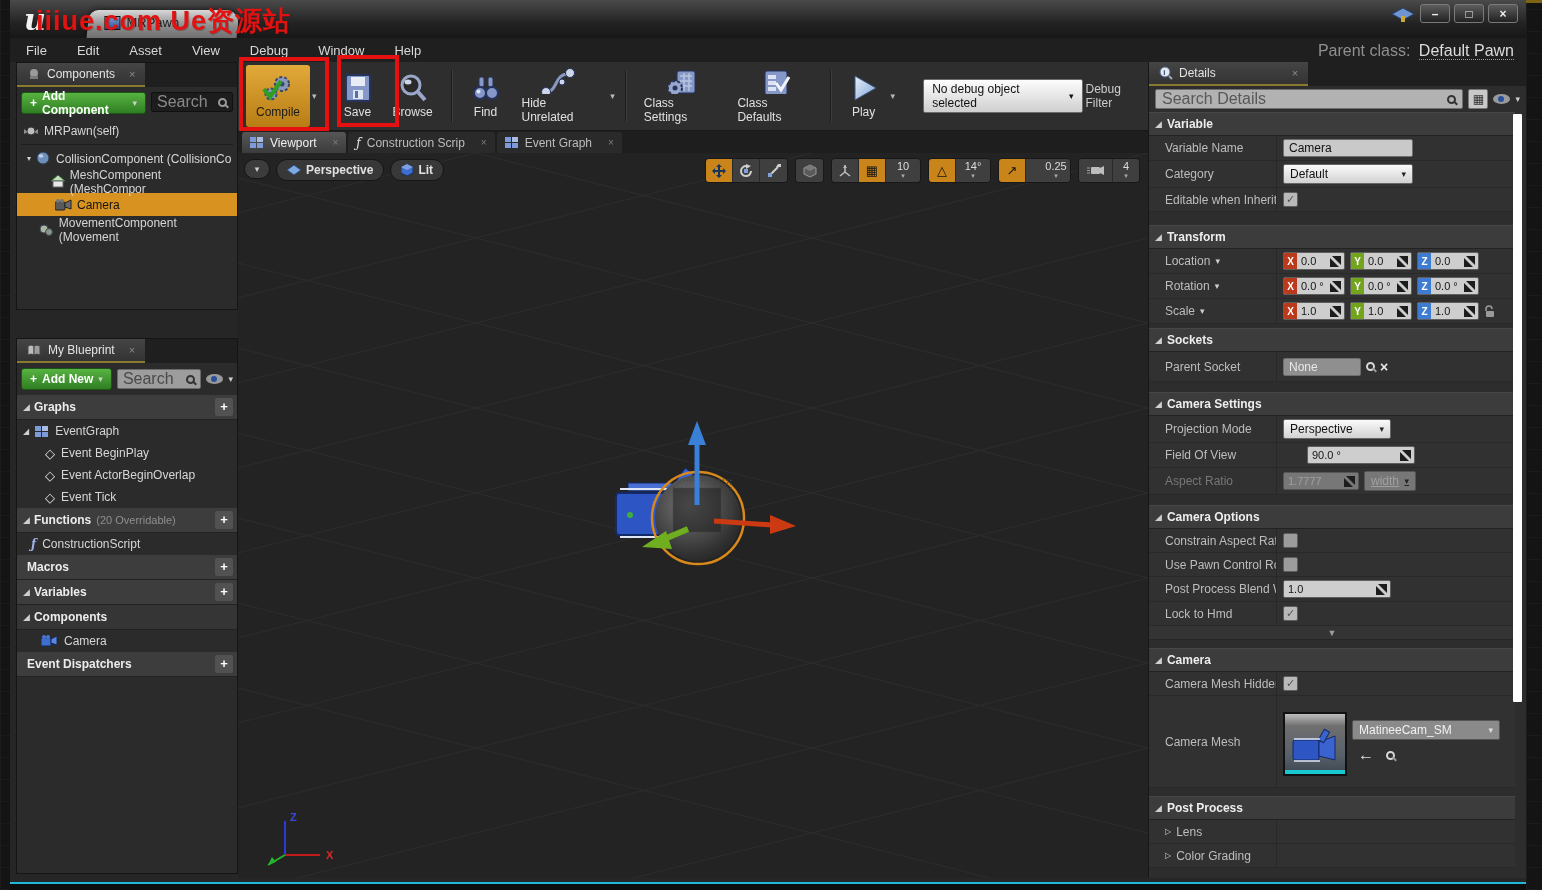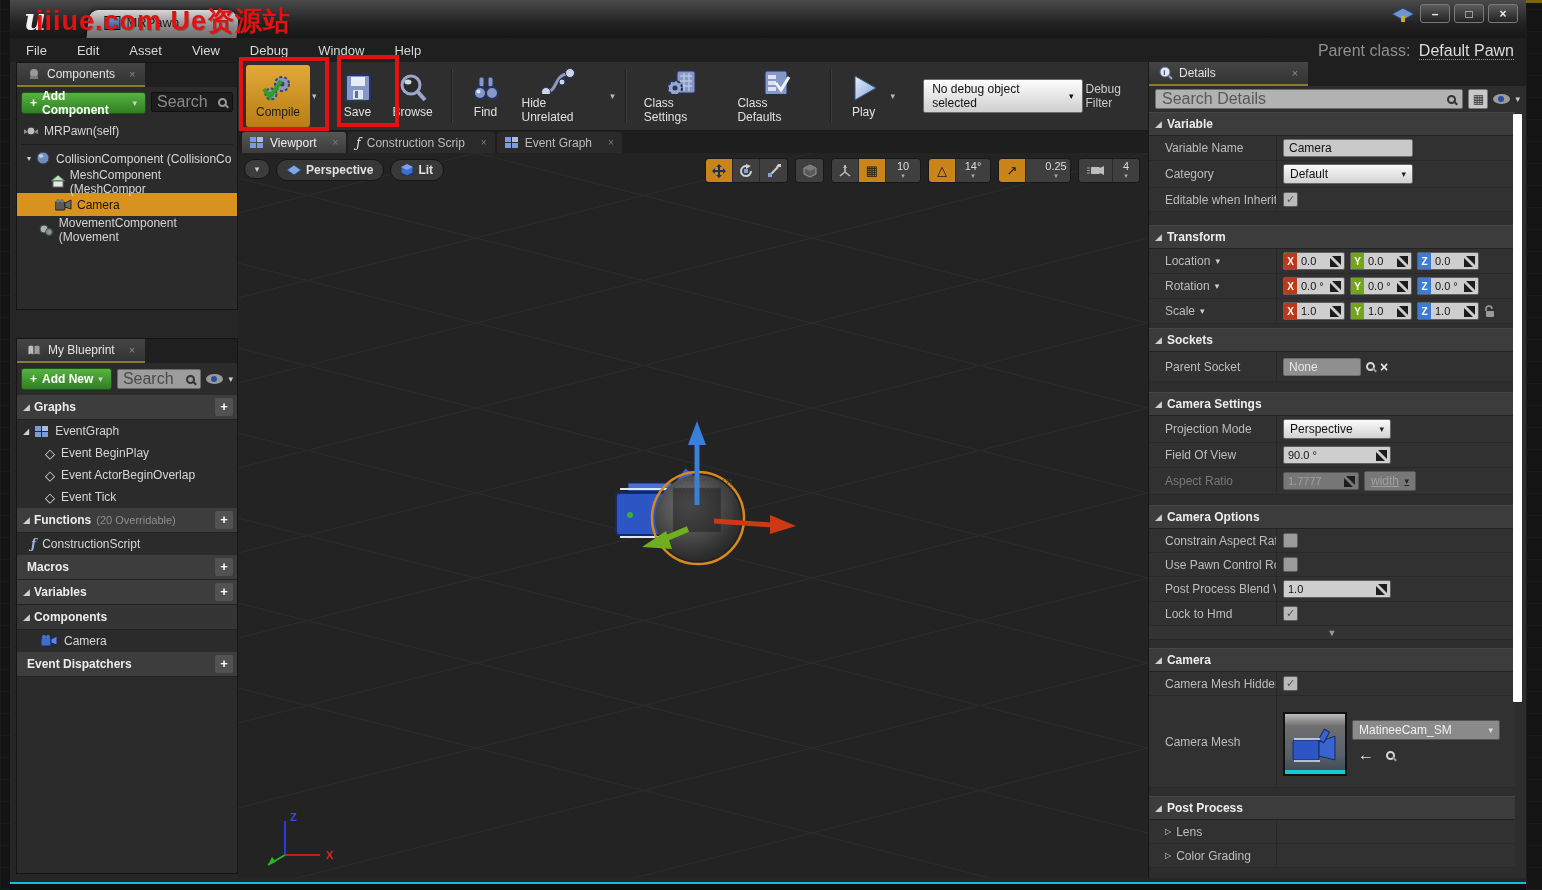--- a/index.html
+++ b/index.html
@@ -748,21 +748,21 @@
         <div class="dval">
             <div class="ddfield" style="width:108px;">
               <span>Perspective</span>
               <span class="dk">▾</span>
             </div>
           </div>
       </div>
       <div class="drow">
         <div class="dlabel">Field Of View</div>
         <div class="dval">
-            <div class="axisfield" style="width:108px;">
+            <div class="axisfield" style="width:108px;margin-left:24px;">
               <span class="axval">90.0 °</span>
               <span class="spin"></span>
             </div>
           </div>
       </div>
       <div class="drow">
         <div class="dlabel dis">Aspect Ratio</div>
         <div class="dval">
           <div class="axisfield disfield" style="width:76px;">
               <span class="axval">1.7777</span>

